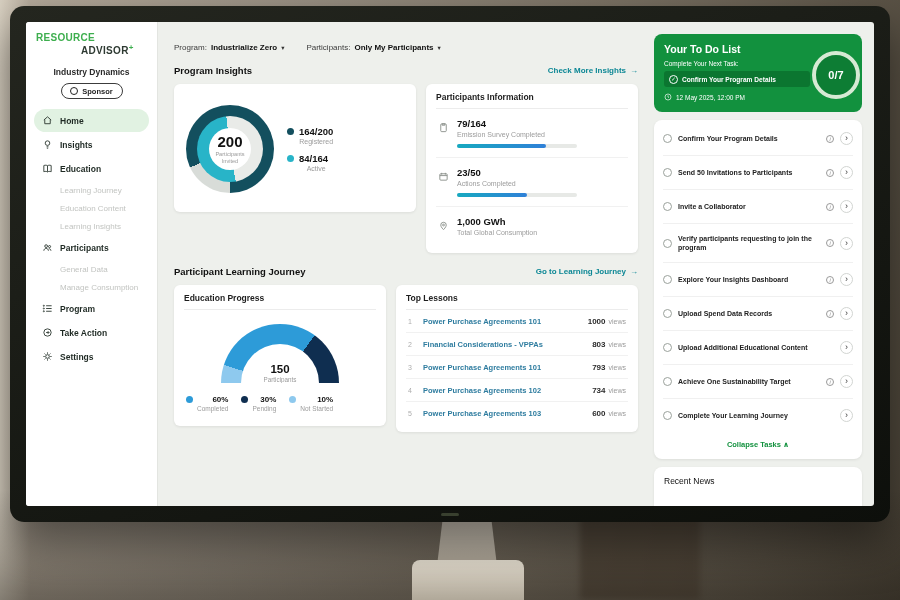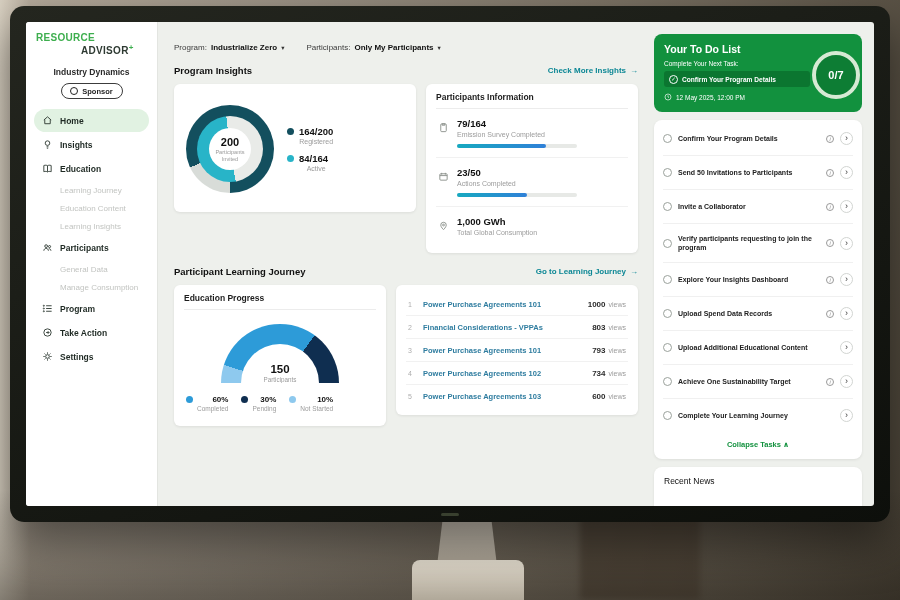--- a/index.html
+++ b/index.html
@@ -51,21 +51,21 @@
   .card-title { font-size:8.5px; font-weight:bold; color:#1d1d1d; padding-bottom:6px; border-bottom:1px solid #ececec; }
 
   .card-invited { width:242px; }
   .donut-wrap { display:flex; align-items:center; gap:13px; padding:13px 2px 11px; }
   .donut { position:relative; width:88px; height:88px; border-radius:50%; flex-shrink:0;
     background:conic-gradient(from 245deg,#134f5e 0 82%,#d8dcd8 82% 100%); }
   .donut-i { position:absolute; inset:11px; border-radius:50%;
     background:conic-gradient(from 170deg,#28b4c8 0 51%,#e9ebe8 51% 100%); }
   .donut-hole { position:absolute; inset:23px; border-radius:50%; background:#fff;
     display:flex; flex-direction:column; align-items:center; justify-content:center; text-align:center; }
-  .donut-val { font-size:11px; font-weight:bold; color:#111; }
+  .donut-val { font-size:15px; font-weight:bold; color:#111; }
   .donut-lab { font-size:5.6px; color:#9b9b9b; width:34px; line-height:1.2; margin-top:1px; }
   .leg-item { margin:8px 0;text-align:center; }
   .leg-val { font-size:9.5px; font-weight:bold; color:#111; display:flex; align-items:center; gap:5px; }
   .leg-dot { width:7px; height:7px; border-radius:50%; flex-shrink:0; }
   .dot-dteal { background:#134f5e; } .dot-teal { background:#28b4c8; }
   .dot-blue { background:#2d9bd8; } .dot-navy { background:#0f2e50; } .dot-lblue { background:#8ec9ee; }
   .leg-lab { font-size:7px; color:#9b9b9b; margin-left:12px; margin-top:1px; }
 
   .card-info { width:212px; }
   .info-row { display:flex; gap:8px; padding:9px 2px; border-bottom:1px solid #f1f1f1; }
@@ -341,20 +341,21 @@
                 <div class="gl-val">
                     <span class="leg-dot dot-lblue"></span>
                     <span>10%</span>
                   </div>
                 <div class="gl-lab">Not Started</div>
               </div>
             </div>
           </div>
 
           <div class="card card-lessons">
+            <div class="card-title">Top Lessons</div>
             <div class="lesson">
               <span class="lesson-rank">1</span>
               <span class="lesson-title">Power Purchase Agreements 101</span>
               <span class="lesson-views"><span>1000</span><span class="unit">views</span></span>
             </div>
             <div class="lesson">
               <span class="lesson-rank">2</span>
               <span class="lesson-title">Financial Considerations - VPPAs</span>
               <span class="lesson-views"><span>803</span><span class="unit">views</span></span>
             </div>

